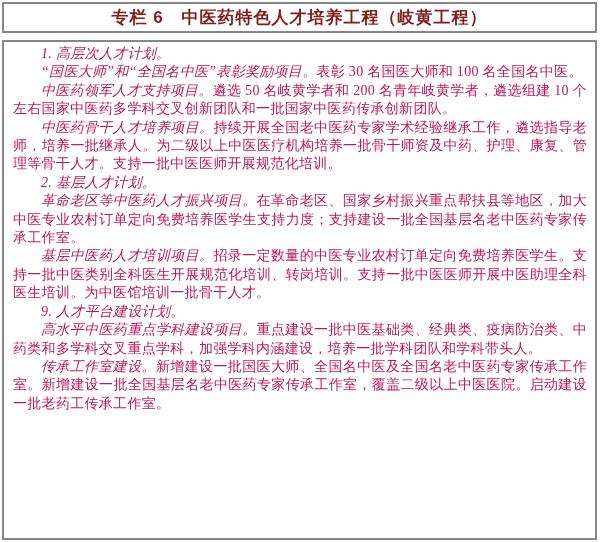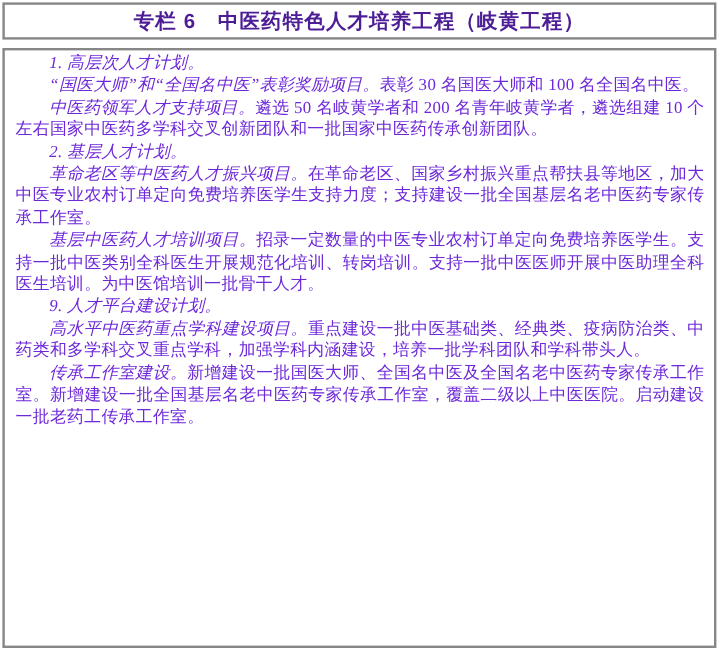--- a/index.html
+++ b/index.html
@@ -22,38 +22,38 @@
     display: flex;
     align-items: center;
     justify-content: center;
     background: #ffffff;
   }
   .title-text {
     font-family: "Liberation Sans", sans-serif;
     font-weight: bold;
     font-size: 17px;
     letter-spacing: 1px;
-    color: #4c1d95;
+    color: #7f1d1d;
     white-space: nowrap;
   }
   .body-box {
     position: absolute;
     left: 2px;
     right: 3px;
     top: 40px;
     bottom: 2px;
     border: 2px solid #878787;
     background: #ffffff;
     padding: 3px 8px 0 9px;
     overflow: hidden;
   }
   .para {
     font-size: 14px;
     line-height: 18.4px;
-    color: #6d28d9;
+    color: #be185d;
     text-indent: 2em;
     text-align: justify;
     letter-spacing: 0.3px;
   }
   .kaiti {
     font-style: italic; 
   }
 </style>
 </head>
 <body>
@@ -66,20 +66,21 @@
 
   <div class="body-box">
 
     <p class="para kaiti">1. 高层次人才计划。</p>
 
     <p class="para"><span class="kaiti">“国医大师”和“全国名中医”表彰奖励项目。</span><span>表彰 30 名国医大师和 100 名全国名中医。</span></p>
 
     <p class="para"><span class="kaiti">中医药领军人才支持项目。</span><span>遴选 50 名岐黄学者和 200 名青年岐黄学者，遴选组建 10 个左右国家中医药多学科交叉创新团队和一批国家中医药传承创新团队。</span></p>
 
 
+    <p class="para"><span class="kaiti">中医药骨干人才培养项目。</span><span>持续开展全国老中医药专家学术经验继承工作，遴选指导老师，培养一批继承人。为二级以上中医医疗机构培养一批骨干师资及中药、护理、康复、管理等骨干人才。支持一批中医医师开展规范化培训。</span></p>
 
 
     <p class="para kaiti">2. 基层人才计划。</p>
 
     <p class="para"><span class="kaiti">革命老区等中医药人才振兴项目。</span><span>在革命老区、国家乡村振兴重点帮扶县等地区，加大中医专业农村订单定向免费培养医学生支持力度；支持建设一批全国基层名老中医药专家传承工作室。</span></p>
 
     <p class="para"><span class="kaiti">基层中医药人才培训项目。</span><span>招录一定数量的中医专业农村订单定向免费培养医学生。支持一批中医类别全科医生开展规范化培训、转岗培训。支持一批中医医师开展中医助理全科医生培训。为中医馆培训一批骨干人才。</span></p>
 
     <p class="para kaiti">9. 人才平台建设计划。</p>
 

